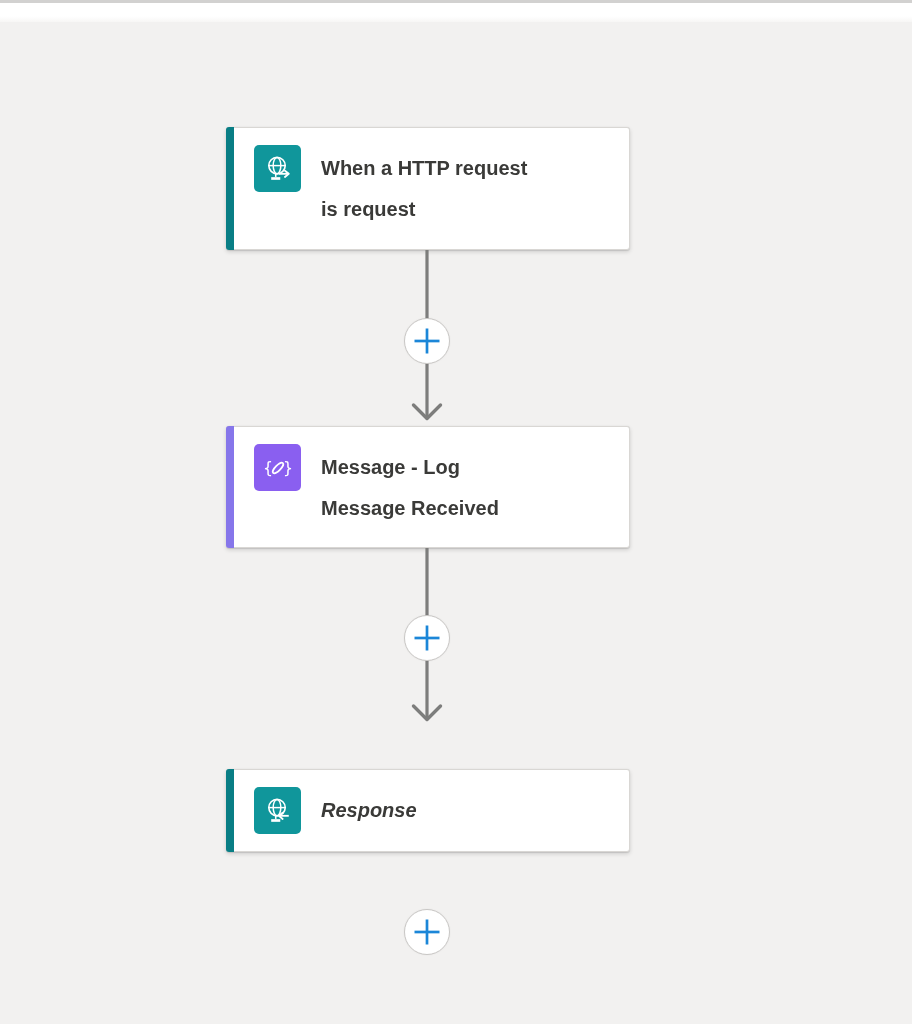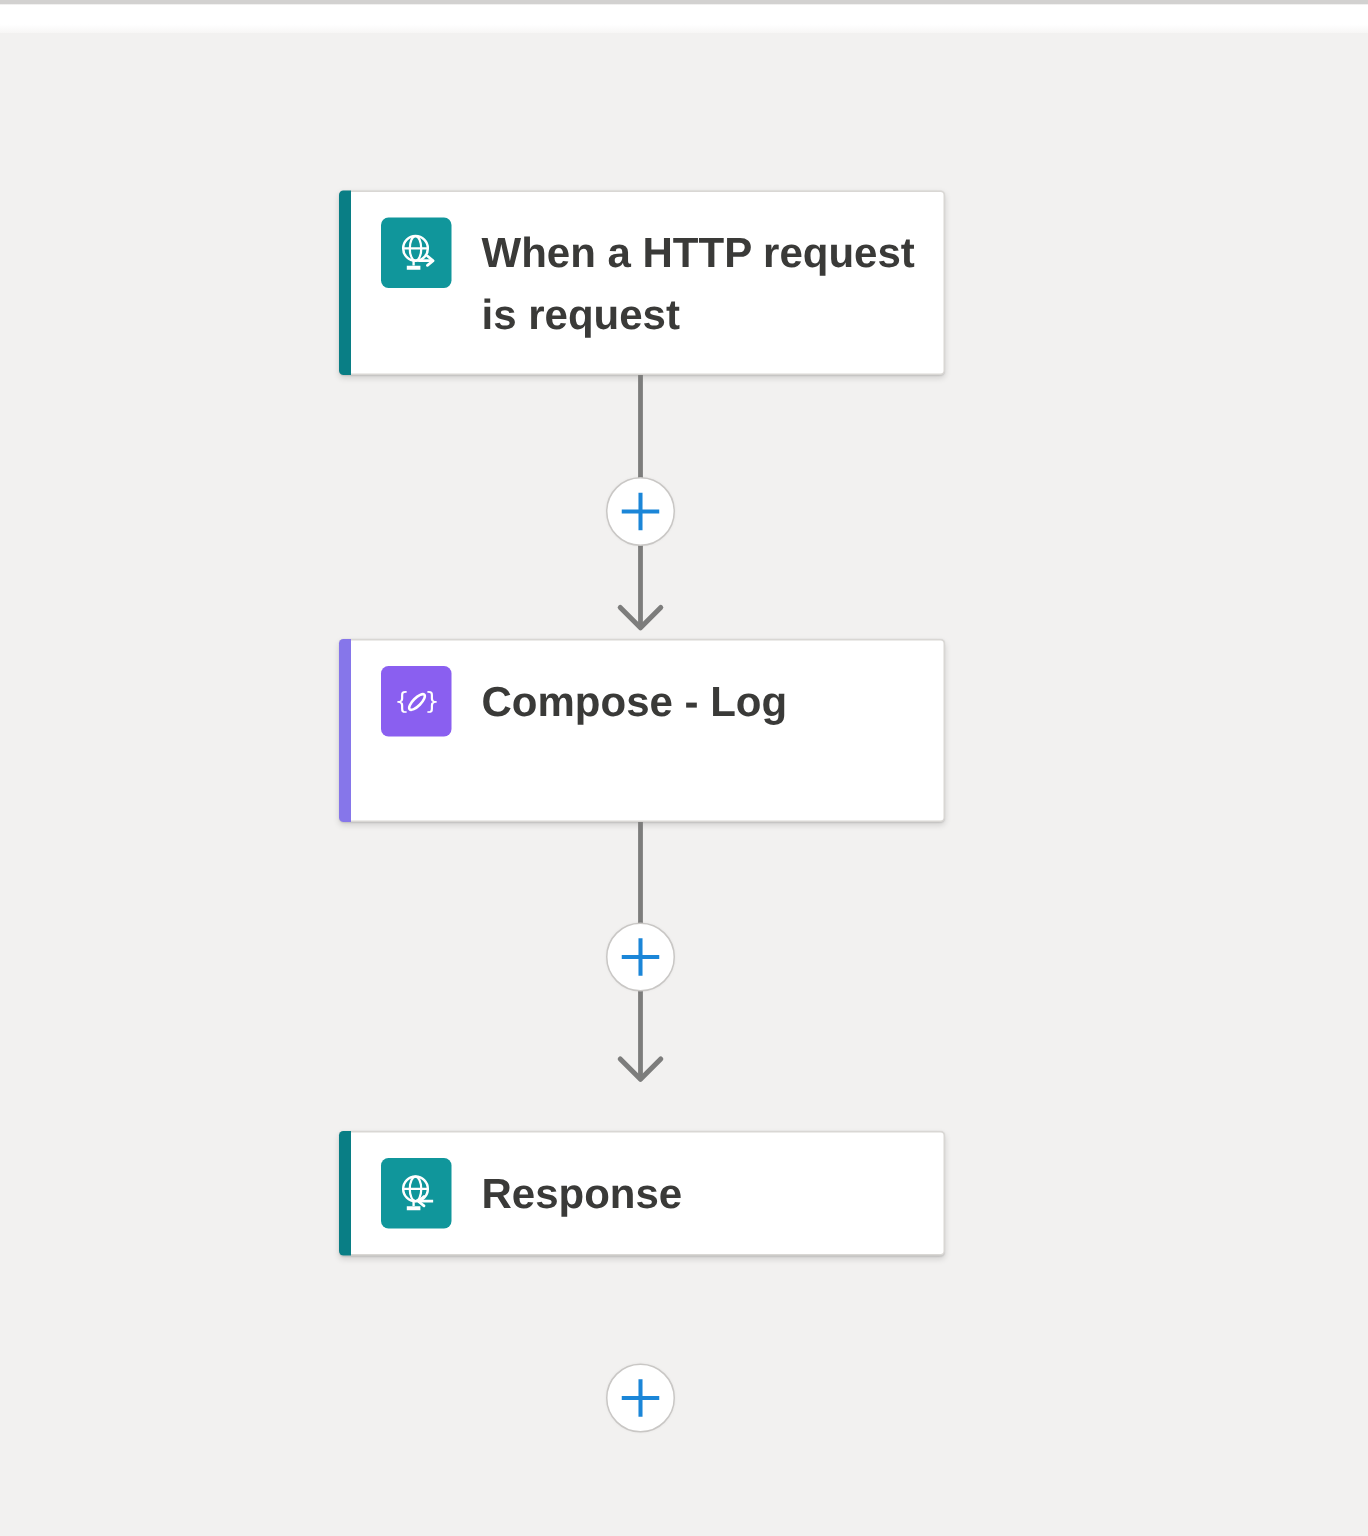--- a/index.html
+++ b/index.html
@@ -43,21 +43,21 @@
   .icon-tile {
     flex: none;
     width: 47px; height: 47px;
     border-radius: 5px;
     display: flex; align-items: center; justify-content: center;
   }
   .icon-tile svg { display: block; }
   .node-title {
     margin: 3px 0 0 20px;
     max-width: 262px;
-    font-size: 28px;
+    font-size: 20px;
     font-weight: 600;
     line-height: 41px;
     color: #3a3a38;
   }
   .node-title .line { display: block; white-space: nowrap; }
 
   
   .connector { position: absolute; left: 407px; width: 40px; pointer-events: none; }
   .connector .stem, .connector .head {
     stroke: var(--connector-color, #7d7d7c);
@@ -135,38 +135,39 @@
       <div class="node-accent" style="background: rgb(134, 118, 234);"></div>
       <div class="node-body">
         <div class="icon-tile" style="background: rgb(138, 95, 240);">
           <svg width="36" height="36" viewBox="0 0 24 24">
             <text x="5.3" y="12.4" text-anchor="middle" dominant-baseline="middle" font-family="DejaVu Sans, sans-serif" font-size="10.5" fill="#ffffff" stroke="none">{</text>
             <text x="18.7" y="12.4" text-anchor="middle" dominant-baseline="middle" font-family="DejaVu Sans, sans-serif" font-size="10.5" fill="#ffffff" stroke="none">}</text>
             <ellipse class="glyph" cx="12" cy="12" rx="4.6" ry="1.75" stroke-width="1.15" transform="rotate(-45 12 12)"></ellipse>
           </svg>
         </div>
         <div class="node-title">
-          <span class="line">Compose - Log</span>
+          <span class="line">Message - Log</span>
+          <span class="line">Message Received</span>
         </div>
       </div>
     </div>
 
     <svg class="connector" style="top:526px;height:180px;" viewBox="0 0 40 180">
       <line class="stem" x1="20" y1="0" x2="20" y2="171"></line>
       <polyline class="head" points="6.5,158 20,171.5 33.5,158"></polyline>
     </svg>
 
     <div class="add-btn" style="top:593px;">
       <svg width="30" height="30" viewBox="0 0 30 30">
         <line x1="2.5" y1="15" x2="27.5" y2="15"></line>
         <line x1="15" y1="2.5" x2="15" y2="27.5"></line>
       </svg>
     </div>
 
-    <div class="node" style="top:732px;height:83px;" title="Response">
+    <div class="node" style="top:747px;height:83px;font-style:italic;" title="Response">
       <div class="node-accent" style="background: rgb(9, 126, 133);"></div>
       <div class="node-body">
         <div class="icon-tile" style="background: rgb(16, 150, 155);">
           <svg width="34" height="34" viewBox="0 0 24 24">
             <circle class="glyph" cx="11.3" cy="9.6" r="5.8" stroke-width="1.15"></circle>
             <ellipse class="glyph" cx="11.3" cy="9.6" rx="2.7" ry="5.8" stroke-width="1.05"></ellipse>
             <line class="glyph" x1="5.5" y1="9.6" x2="17.1" y2="9.6" stroke-width="1.05"></line>
             <line class="glyph" x1="12.8" y1="15.4" x2="19.6" y2="15.4" stroke-width="1.3"></line>
             <polyline class="glyph" points="15.3,13.2 12.6,15.4 15.3,17.6" stroke-width="1.3" stroke-linecap="round" stroke-linejoin="round"></polyline>
             <line class="glyph" x1="10.4" y1="15.4" x2="10.4" y2="17.6" stroke-width="1.1"></line>

